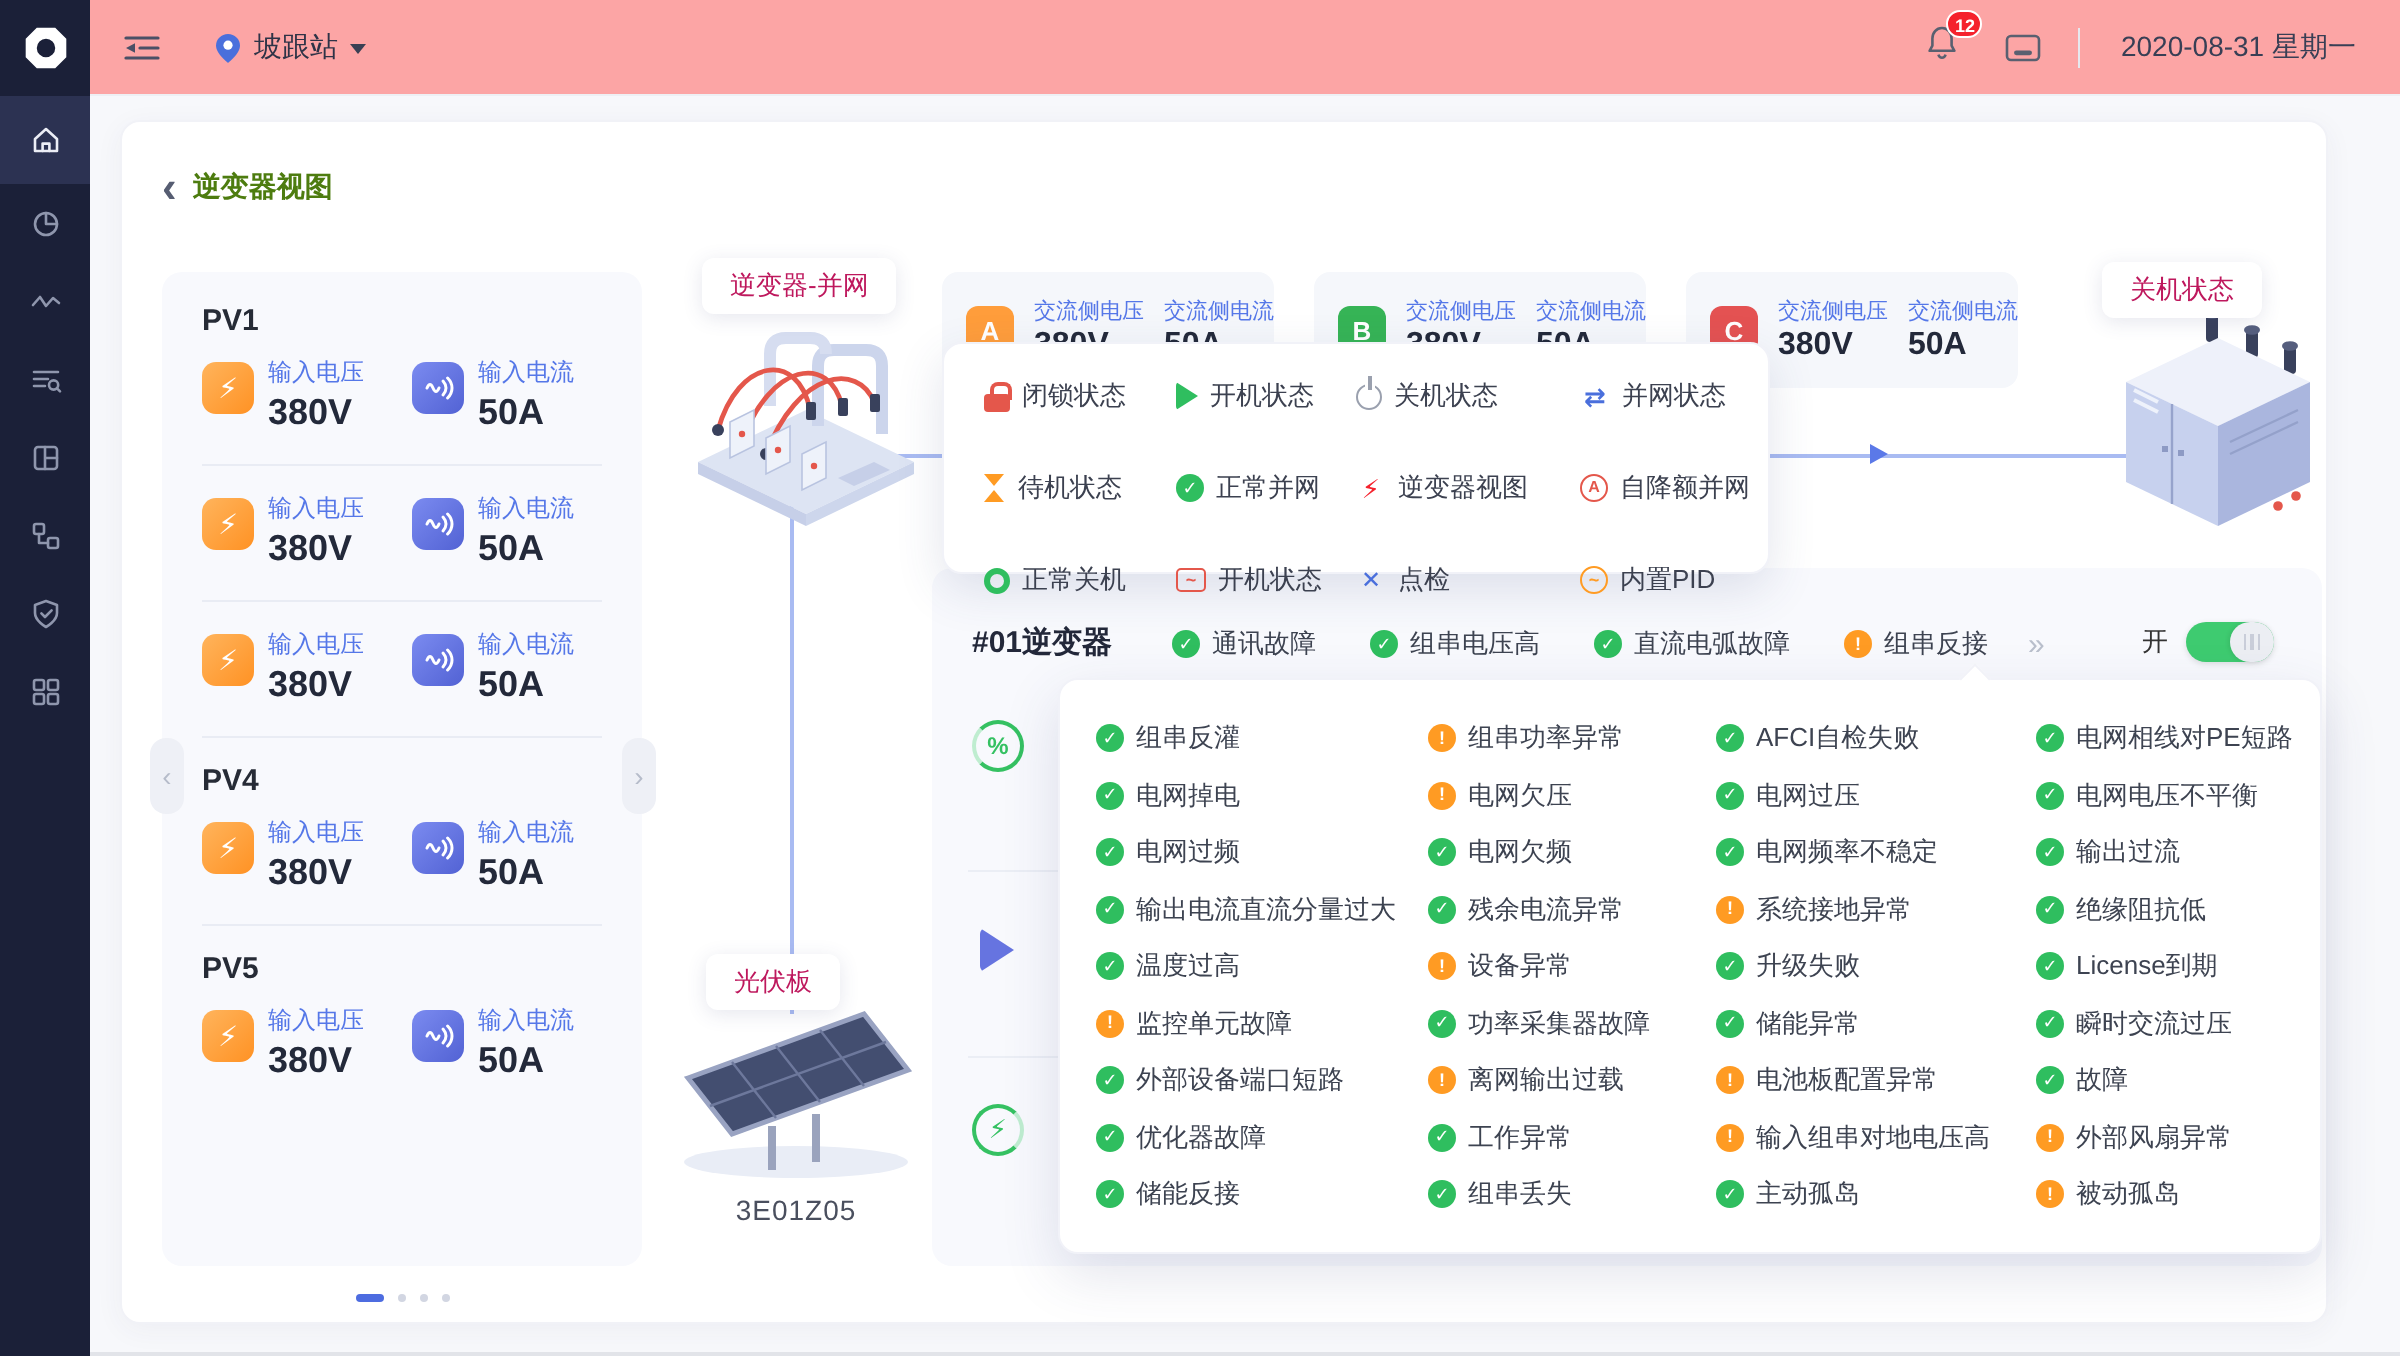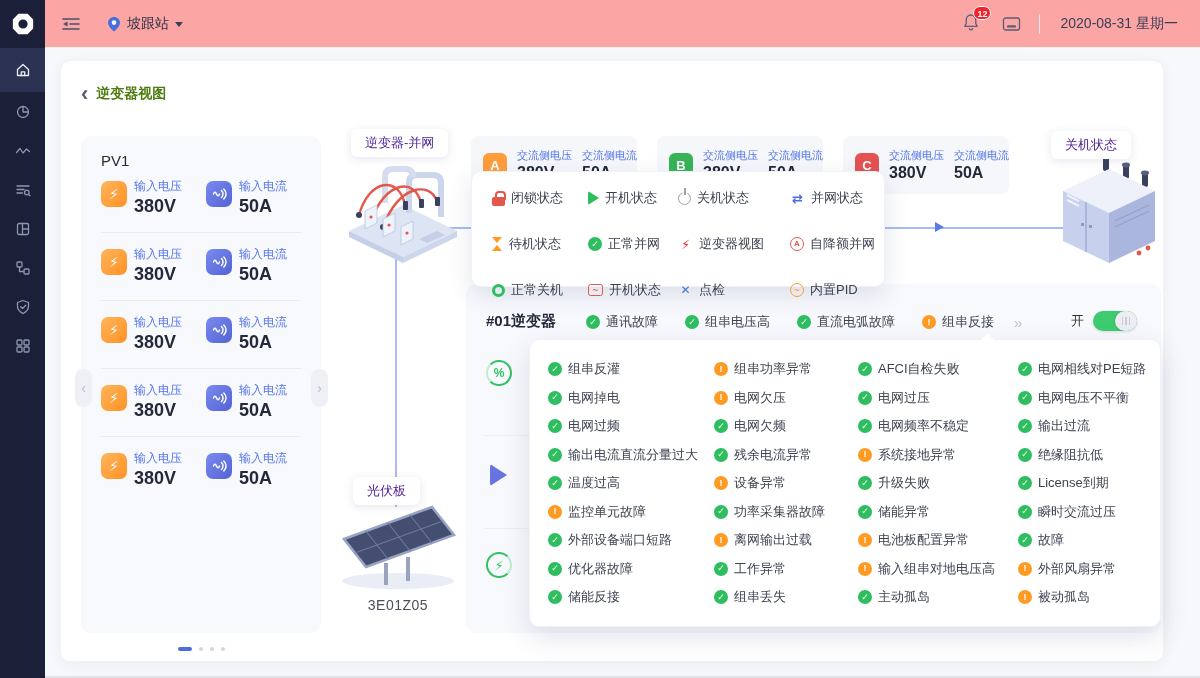--- a/index.html
+++ b/index.html
@@ -34,39 +34,39 @@
 .back-btn{font-size:22px;color:#565d72;line-height:18px;cursor:pointer;font-weight:700}
 .page-title{font-size:14px;font-weight:700;color:#4d7c0f}
 
 
 .vline{position:absolute;left:334px;top:190px;width:2px;height:256px;background:#a9bbf2;z-index:1}
 .hline{position:absolute;left:360px;top:166px;width:643px;height:2px;background:#a9bbf2;z-index:1}
 .h-arrow{position:absolute;left:874px;top:161px;width:0;height:0;border-left:9px solid #5b79e8;border-top:5px solid transparent;border-bottom:5px solid transparent;z-index:1}
 
 
 .pv-card{position:absolute;left:20px;top:75px;width:240px;height:497px;background:#f8f9fd;border-radius:10px;z-index:2;padding:16px 20px 0}
-.pv-item .pv-name{font-size:15px;font-weight:400;color:#262b36;margin-bottom:9px}
+.pv-item .pv-name{font-size:15px;font-weight:700;color:#262b36;margin-bottom:9px}
 .pv-metrics{display:flex;gap:24px}
 .metric{display:flex;gap:7px}
 .m-ic{width:26px;height:26px;border-radius:7px;display:flex;align-items:center;justify-content:center;color:#fff;font-size:14px;flex:none;margin-top:3px}
 .m-ic.orange{background:linear-gradient(135deg,#ffb45c,#ff9224)}
 .m-ic.indigo{background:linear-gradient(135deg,#7b8bf0,#5262d4)}
 .m-label{font-size:12px;color:var(--label_blue,#5577e8);margin-bottom:1px;white-space:nowrap}
 .m-value{font-size:18px;font-weight:700;color:#23293a}
 .pv-div{height:1px;background:#e9ecf4;margin:15px 0 13px}
 .pv-item:last-child .pv-div{visibility:hidden}
 .car-arrow{position:absolute;width:17px;height:38px;border-radius:8px;background:#eef0f6;color:#b6bcca;display:flex;align-items:center;justify-content:center;font-size:14px;z-index:4;cursor:pointer}
 .car-left{left:14px;top:308px}
 .car-right{left:250px;top:308px}
 .dots{position:absolute;left:100px;top:586px;width:80px;display:flex;justify-content:center;align-items:center;gap:7px;z-index:3}
 .dot{width:4px;height:4px;border-radius:2px;background:#d2d6e2;cursor:pointer}
 .dot.active{width:14px;background:var(--accent_blue,#4d6ce0)}
 
 
-.label-box{position:absolute;background:#fff;border-radius:6px;box-shadow:0 2px 10px rgba(60,70,120,.13);padding:5px 14px;font-size:13px;color:#4c1d95;z-index:3;white-space:nowrap}
+.label-box{position:absolute;background:#fff;border-radius:6px;box-shadow:0 2px 10px rgba(60,70,120,.13);padding:5px 14px;font-size:13px;color:#be185d;z-index:3;white-space:nowrap}
 .illus{position:absolute;z-index:2}
 .panel-code{position:absolute;left:277px;top:536px;width:120px;text-align:center;font-size:14px;color:#4a4f5e;letter-spacing:.5px;z-index:2}
 
 
 .phase-card{position:absolute;top:75px;width:166px;height:58px;background:#f5f7fb;border-radius:8px;z-index:2;display:flex;align-items:center;padding:0 12px;gap:10px}
 .p-badge{width:24px;height:24px;border-radius:6px;color:#fff;font-size:13px;font-weight:700;display:flex;align-items:center;justify-content:center;flex:none}
 .p-col .m-label{font-size:11px}
 .p-col .m-value{font-size:16px}
 
 
@@ -321,20 +321,21 @@
               </span>
               <div>
                 <div class="m-label">输入电流</div>
                 <div class="m-value">50A</div>
               </div>
             </div>
           </div>
           <div class="pv-div"></div>
         </div>
         <div class="pv-item">
+          <div class="pv-name">PV4</div>
           <div class="pv-metrics">
             <div class="metric">
               <span class="m-ic orange">⚡</span>
               <div>
                 <div class="m-label">输入电压</div>
                 <div class="m-value">380V</div>
               </div>
             </div>
             <div class="metric">
               <span class="m-ic indigo">
@@ -346,20 +347,21 @@
               </span>
               <div>
                 <div class="m-label">输入电流</div>
                 <div class="m-value">50A</div>
               </div>
             </div>
           </div>
           <div class="pv-div"></div>
         </div>
         <div class="pv-item">
+          <div class="pv-name">PV5</div>
           <div class="pv-metrics">
             <div class="metric">
               <span class="m-ic orange">⚡</span>
               <div>
                 <div class="m-label">输入电压</div>
                 <div class="m-value">380V</div>
               </div>
             </div>
             <div class="metric">
               <span class="m-ic indigo">

